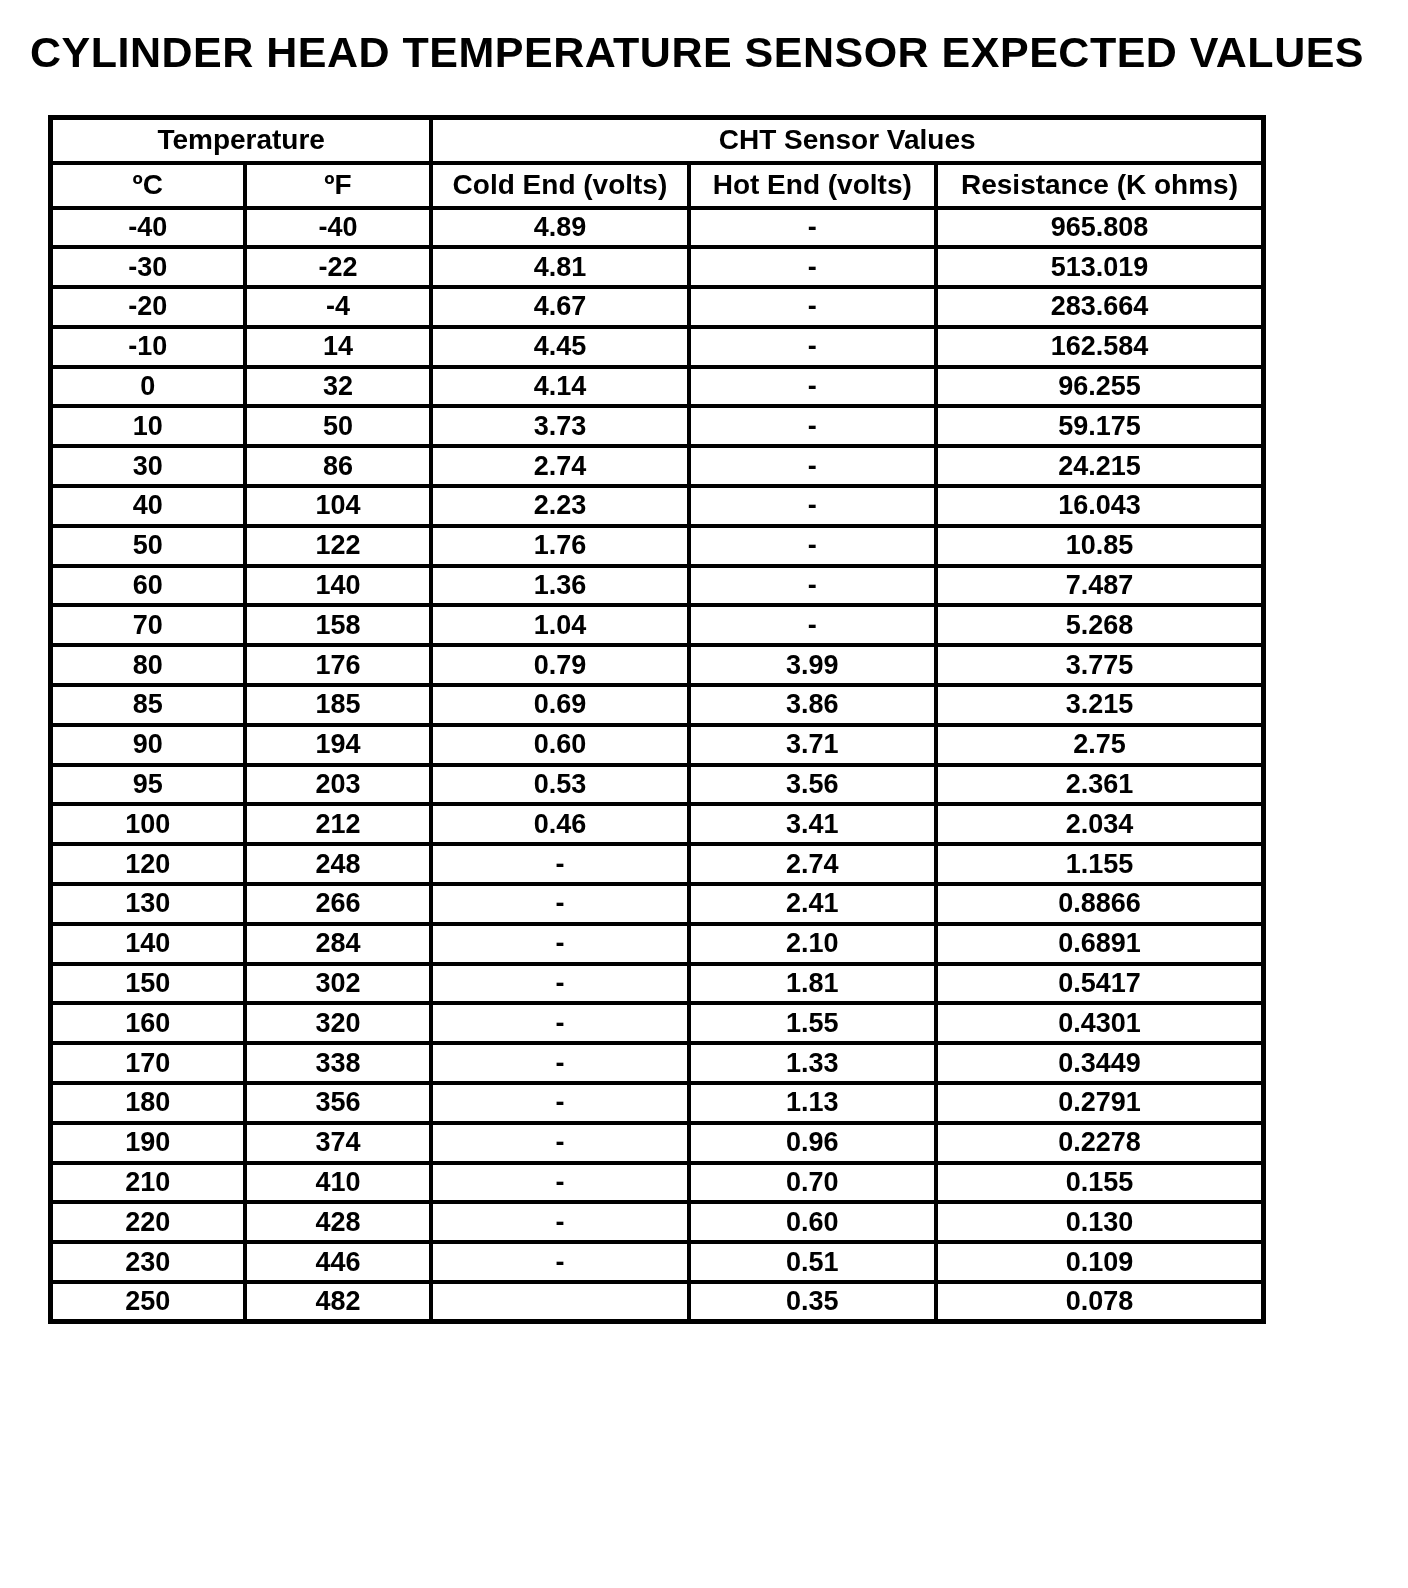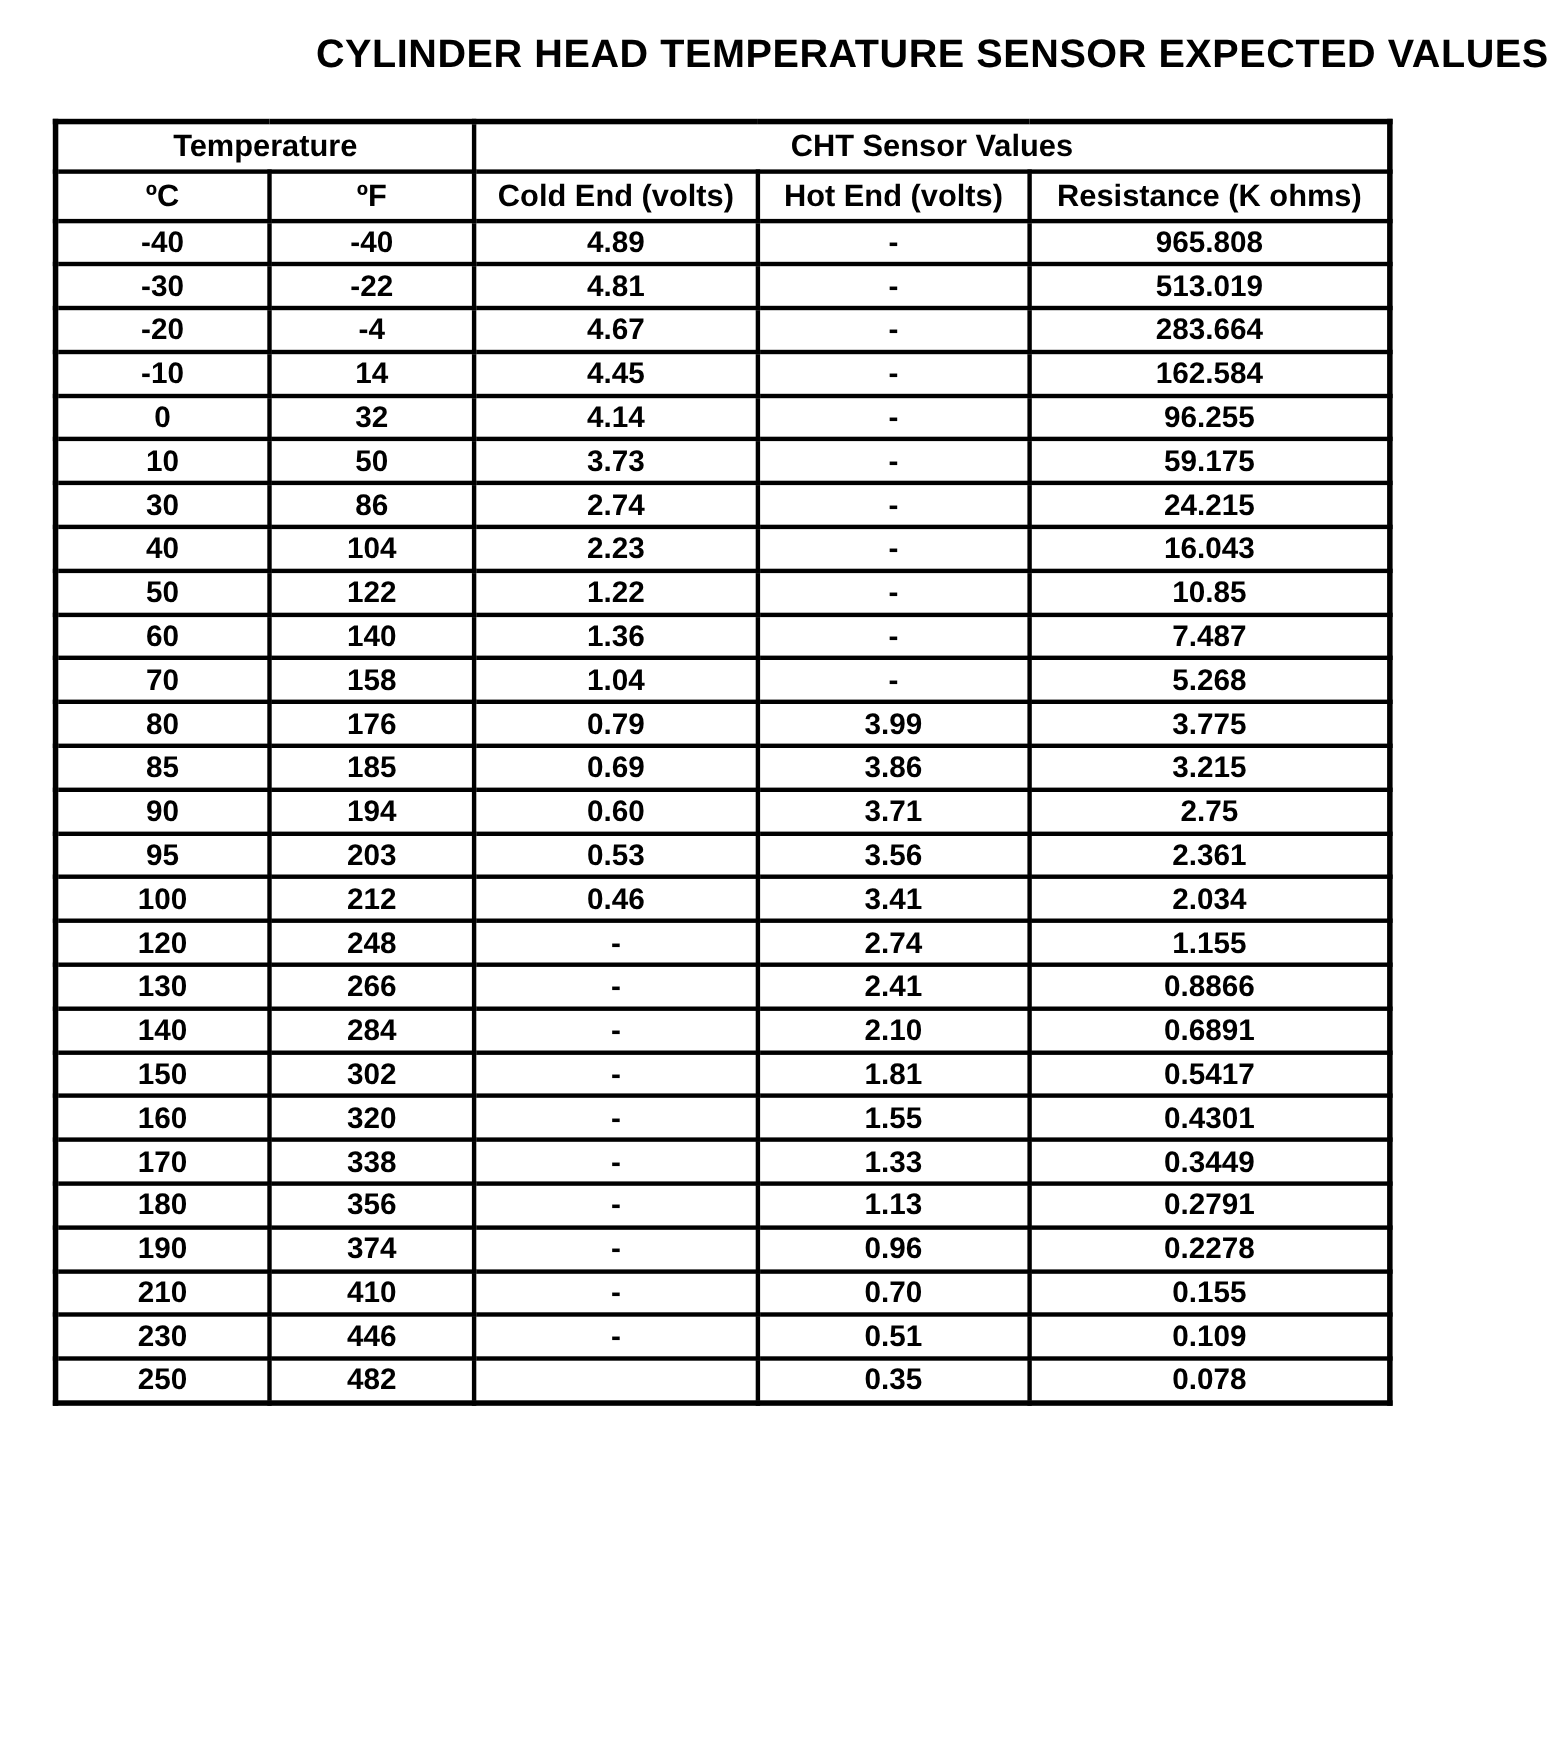--- a/index.html
+++ b/index.html
@@ -12,25 +12,24 @@
     font-family: "Liberation Sans", sans-serif;
     color: #000000;
   }
   .page {
     width: 1408px;
     height: 1588px;
     background: #ffffff;
   }
   .title {
     margin: 28px 0 0 30px;
-    font-size: 36px;
+    font-size: 43px;
     font-weight: bold;
     letter-spacing: 0.5px;
     white-space: nowrap;
-    text-align: right;
   }
   table.cht-table {
     border-collapse: collapse;
     table-layout: fixed;
     margin: 38px 0 0 48px;
     width: 1218px;
     border: 5px solid #000000;
   }
   .cht-table th,
   .cht-table td {
@@ -132,21 +131,21 @@
         <tr>
           <td>40</td>
           <td>104</td>
           <td>2.23</td>
           <td>-</td>
           <td>16.043</td>
         </tr>
         <tr>
           <td>50</td>
           <td>122</td>
-          <td>1.22</td>
+          <td>1.76</td>
           <td>-</td>
           <td>10.85</td>
         </tr>
         <tr>
           <td>60</td>
           <td>140</td>
           <td>1.36</td>
           <td>-</td>
           <td>7.487</td>
         </tr>
@@ -249,20 +248,27 @@
           <td>0.2278</td>
         </tr>
         <tr>
           <td>210</td>
           <td>410</td>
           <td>-</td>
           <td>0.70</td>
           <td>0.155</td>
         </tr>
         <tr>
+          <td>220</td>
+          <td>428</td>
+          <td>-</td>
+          <td>0.60</td>
+          <td>0.130</td>
+        </tr>
+        <tr>
           <td>230</td>
           <td>446</td>
           <td>-</td>
           <td>0.51</td>
           <td>0.109</td>
         </tr>
         <tr>
           <td>250</td>
           <td>482</td>
           <td></td>

